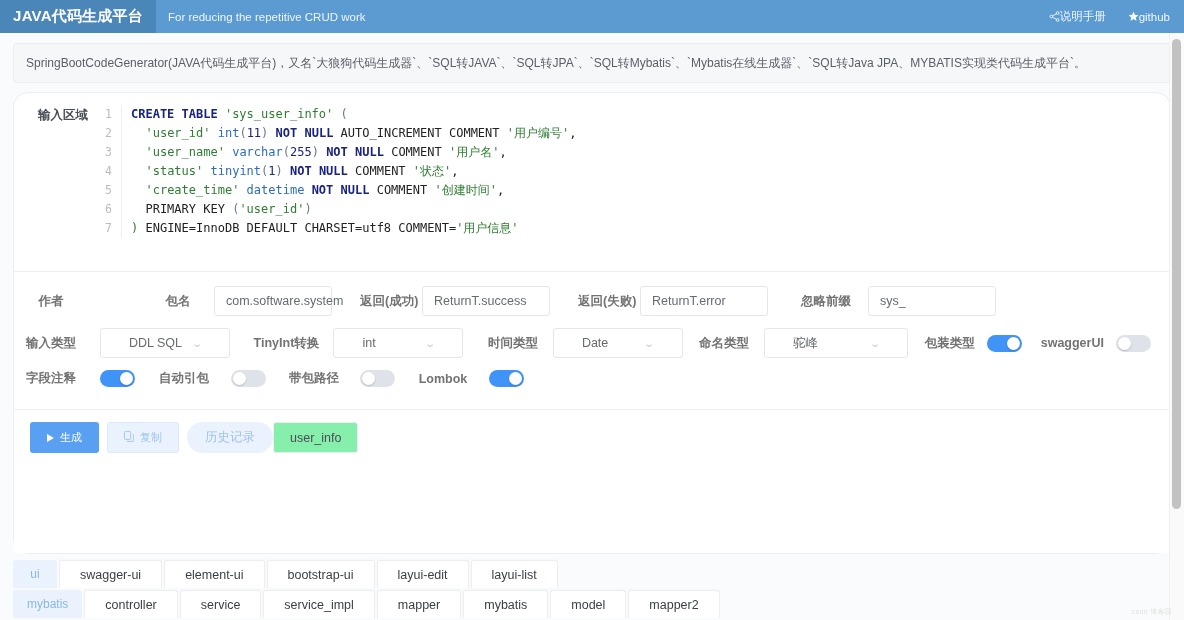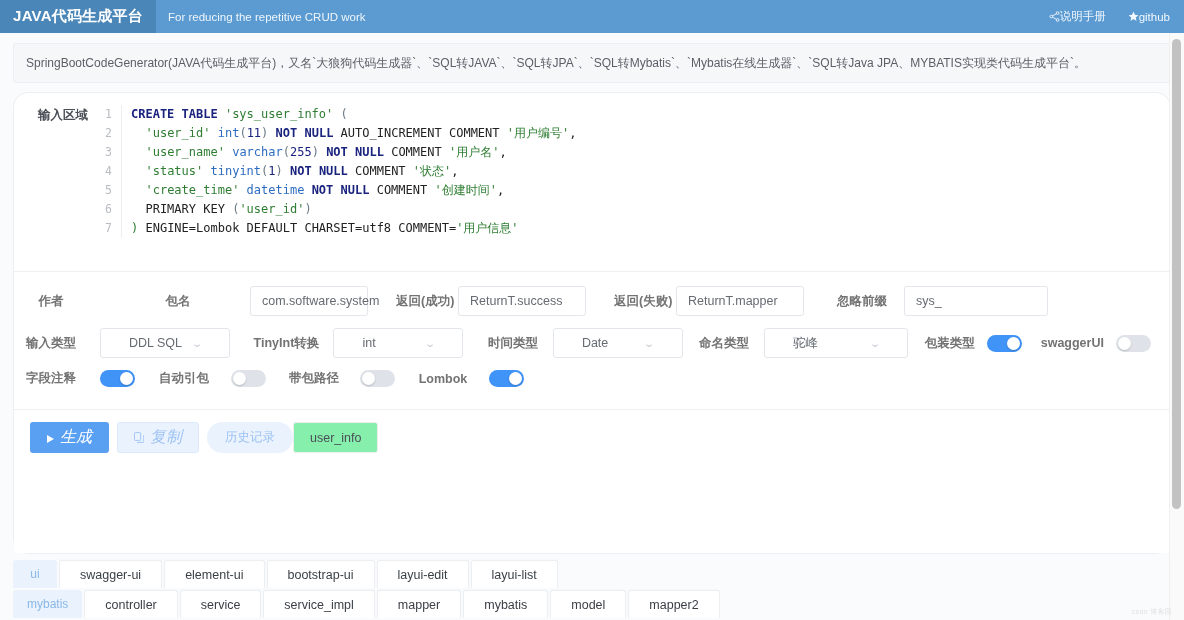--- a/index.html
+++ b/index.html
@@ -156,22 +156,22 @@
     position: absolute; top: 2px; left: 2px;
     width: 13px; height: 13px; border-radius: 50%;
     background: #fff; box-shadow: 0 1px 2px rgba(0,0,0,.18);
   }
   .switch.on .knob { left: 20px; }
 
   
   .actions { display: flex; align-items: center; padding: 12px 0 14px 16px; gap: 8px; }
   .btn {
     height: 31px; border-radius: 3px; display: flex; align-items: center;
-    justify-content: center; gap: 6px; font-size: 16px; cursor: pointer;
-    padding: 0 16px; border: 1px solid transparent; font-style: italic;
+    justify-content: center; gap: 6px; font-size: 11px; cursor: pointer;
+    padding: 0 16px; border: 1px solid transparent;
   }
   .btn-primary { background: #5aa0f2; color: #fff; min-width: 60px; }
   .btn-ghost { background: #eaf2fe; color: #9ec3f2; border-color: #dce9fc; }
   .btn-pill {
     background: #eaf2fe; color: #9ec3f2; border-radius: 16px;
     height: 31px; display:flex; align-items:center; padding: 0 18px;
     font-size: 12.5px; cursor: pointer;
   }
   .tabchip {
     height: 31px; display: flex; align-items: center; padding: 0 16px;
@@ -250,50 +250,50 @@
 
     <div class="editor-row">
       <div class="editor-label">输入区域</div>
       <div class="editor" id="editor">
           <div class="code-line"><span class="ln">1</span><span class="txt"><span class="k">CREATE TABLE </span><span class="s">'sys_user_info'</span><span class="p"> (</span></span></div>
           <div class="code-line"><span class="ln">2</span><span class="txt"><span class="pl">  </span><span class="s">'user_id'</span><span class="pl"> </span><span class="t">int</span><span class="p">(</span><span class="n">11</span><span class="p">)</span><span class="pl"> </span><span class="k">NOT NULL</span><span class="pl"> AUTO_INCREMENT COMMENT </span><span class="s">'用户编号'</span><span class="pl">,</span></span></div>
           <div class="code-line"><span class="ln">3</span><span class="txt"><span class="pl">  </span><span class="s">'user_name'</span><span class="pl"> </span><span class="t">varchar</span><span class="p">(</span><span class="n">255</span><span class="p">)</span><span class="pl"> </span><span class="k">NOT NULL</span><span class="pl"> COMMENT </span><span class="s">'用户名'</span><span class="pl">,</span></span></div>
           <div class="code-line"><span class="ln">4</span><span class="txt"><span class="pl">  </span><span class="s">'status'</span><span class="pl"> </span><span class="t">tinyint</span><span class="p">(</span><span class="n">1</span><span class="p">)</span><span class="pl"> </span><span class="k">NOT NULL</span><span class="pl"> COMMENT </span><span class="s">'状态'</span><span class="pl">,</span></span></div>
           <div class="code-line"><span class="ln">5</span><span class="txt"><span class="pl">  </span><span class="s">'create_time'</span><span class="pl"> </span><span class="t">datetime</span><span class="pl"> </span><span class="k">NOT NULL</span><span class="pl"> COMMENT </span><span class="s">'创建时间'</span><span class="pl">,</span></span></div>
           <div class="code-line"><span class="ln">6</span><span class="txt"><span class="pl">  PRIMARY KEY </span><span class="p">(</span><span class="s">'user_id'</span><span class="p">)</span></span></div>
-          <div class="code-line"><span class="ln">7</span><span class="txt"><span class="s">)</span><span class="pl"> ENGINE=Lombok DEFAULT CHARSET=utf8 COMMENT=</span><span class="s">'用户信息'</span></span></div>
+          <div class="code-line"><span class="ln">7</span><span class="txt"><span class="s">)</span><span class="pl"> ENGINE=InnoDB DEFAULT CHARSET=utf8 COMMENT=</span><span class="s">'用户信息'</span></span></div>
         </div>
     </div>
 
     <div class="divider"></div>
 
     <div class="form">
       <div class="frow" id="frow1">
           <div class="fitem">
             <div class="flabel" style="width: 86px;">作者</div>
           </div>
           <div style="width: 54px;"></div>
           <div class="fitem">
             <div class="flabel" style="width: 60px;">包名</div>
-            <div class="inp" style="width: 118px; margin-left: 36px;">com.software.system</div>
+            <div class="inp" style="width: 118px;">com.software.system</div>
           </div>
           <div style="width: 28px;"></div>
           <div class="fitem">
             <div class="flabel" style="width: 62px;">返回(成功)</div>
             <div class="inp" style="width: 128px;">ReturnT.success</div>
           </div>
           <div style="width: 28px;"></div>
           <div class="fitem">
             <div class="flabel" style="width: 62px;">返回(失败)</div>
-            <div class="inp" style="width: 128px;">ReturnT.mapper</div>
+            <div class="inp" style="width: 128px;">ReturnT.error</div>
           </div>
           <div style="width: 28px;"></div>
           <div class="fitem">
             <div class="flabel" style="width: 72px;">忽略前缀</div>
-            <div class="inp" style="width: 144px;">sys_</div>
+            <div class="inp" style="width: 128px;">sys_</div>
           </div>
         </div>
       <div class="frow" id="frow2">
           <div class="fitem">
             <div class="flabel" style="width: 86px;">输入类型</div>
             <div class="sel" style="width: 130px;">
               <span>DDL SQL</span>
               <span class="chev">⌄</span>
             </div>
           </div>

